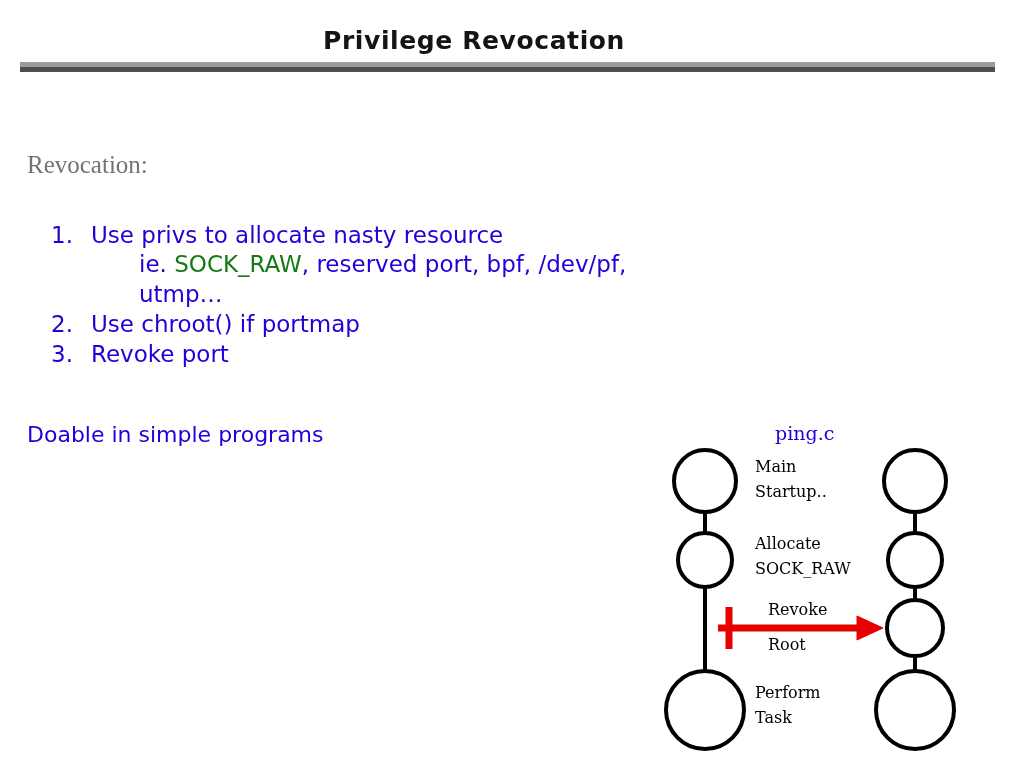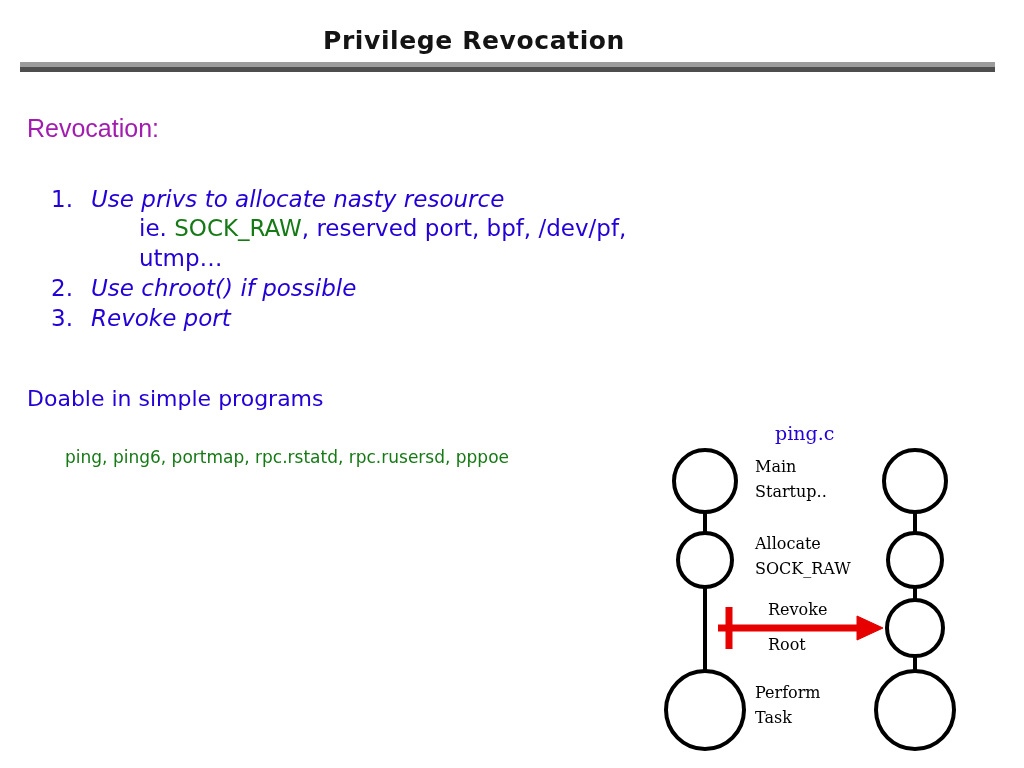--- a/index.html
+++ b/index.html
@@ -51,43 +51,43 @@
     position: absolute;
     left: 27px;
     top: 115px;
     width: 640px;
   }
   .green {
     color: #157a15;
   }
   #heading-revocation {
     font-size: 25px;
-    color: #a21caf;
-    font-family: Liberation Sans, sans-serif;
+    color: #737373;
+    font-family: Liberation Serif, serif;
     line-height: 1.1;
+    margin-top: 36px;
   }
   #numbered-list {
     margin-top: 42px;
     margin-left: 24px;
     font-size: 23px;
     line-height: 1.30;
     color: #2200d8;
   }
   .num-row {
     display: flex;
     align-items: baseline;
   }
   .num-marker {
     width: 40px;
     flex: 0 0 40px;
     color: #2200d8;
   }
   .num-text {
     flex: 1 1 auto;
-    font-style: italic;
   }
   .sub-line {
     margin-left: 88px;
     font-size: 23px;
     color: #2200d8;
     line-height: 1.30;
   }
   #heading-doable {
     margin-top: 52px;
     font-size: 22px;
@@ -156,34 +156,33 @@
 
     <div class="num-row">
       <span class="num-marker">1.</span>
       <span class="num-text">Use privs to allocate nasty resource</span>
     </div>
 
     <div class="sub-line"><span>ie. </span><span class="green">SOCK_RAW</span><span>, reserved port, bpf, /dev/pf, utmp…</span></div>
 
     <div class="num-row">
       <span class="num-marker">2.</span>
-      <span class="num-text">Use chroot() if possible</span>
+      <span class="num-text">Use chroot() if portmap</span>
     </div>
 
     <div class="num-row">
       <span class="num-marker">3.</span>
       <span class="num-text">Revoke port</span>
     </div>
 
   </div>
 
   <div id="heading-doable">Doable in simple programs</div>
 
   <div id="daemon-list">
-    <div>ping, ping6, portmap, rpc.rstatd, rpc.rusersd, pppoe</div>
   </div>
 
 </div>
 
 <div id="diagram">
   <svg width="360" height="350" viewBox="0 0 360 350" xmlns="http://www.w3.org/2000/svg">
 
     <text class="dg-title" x="125" y="25">ping.c</text>
 
     <line class="connector" x1="55" y1="97" x2="55" y2="118"></line>

